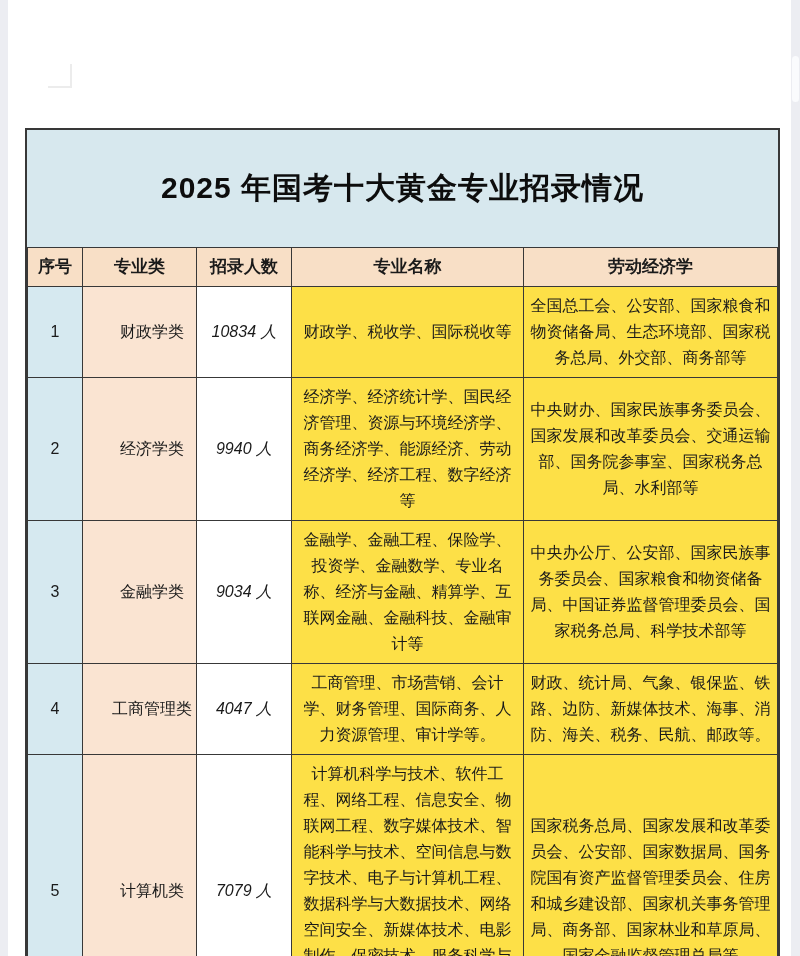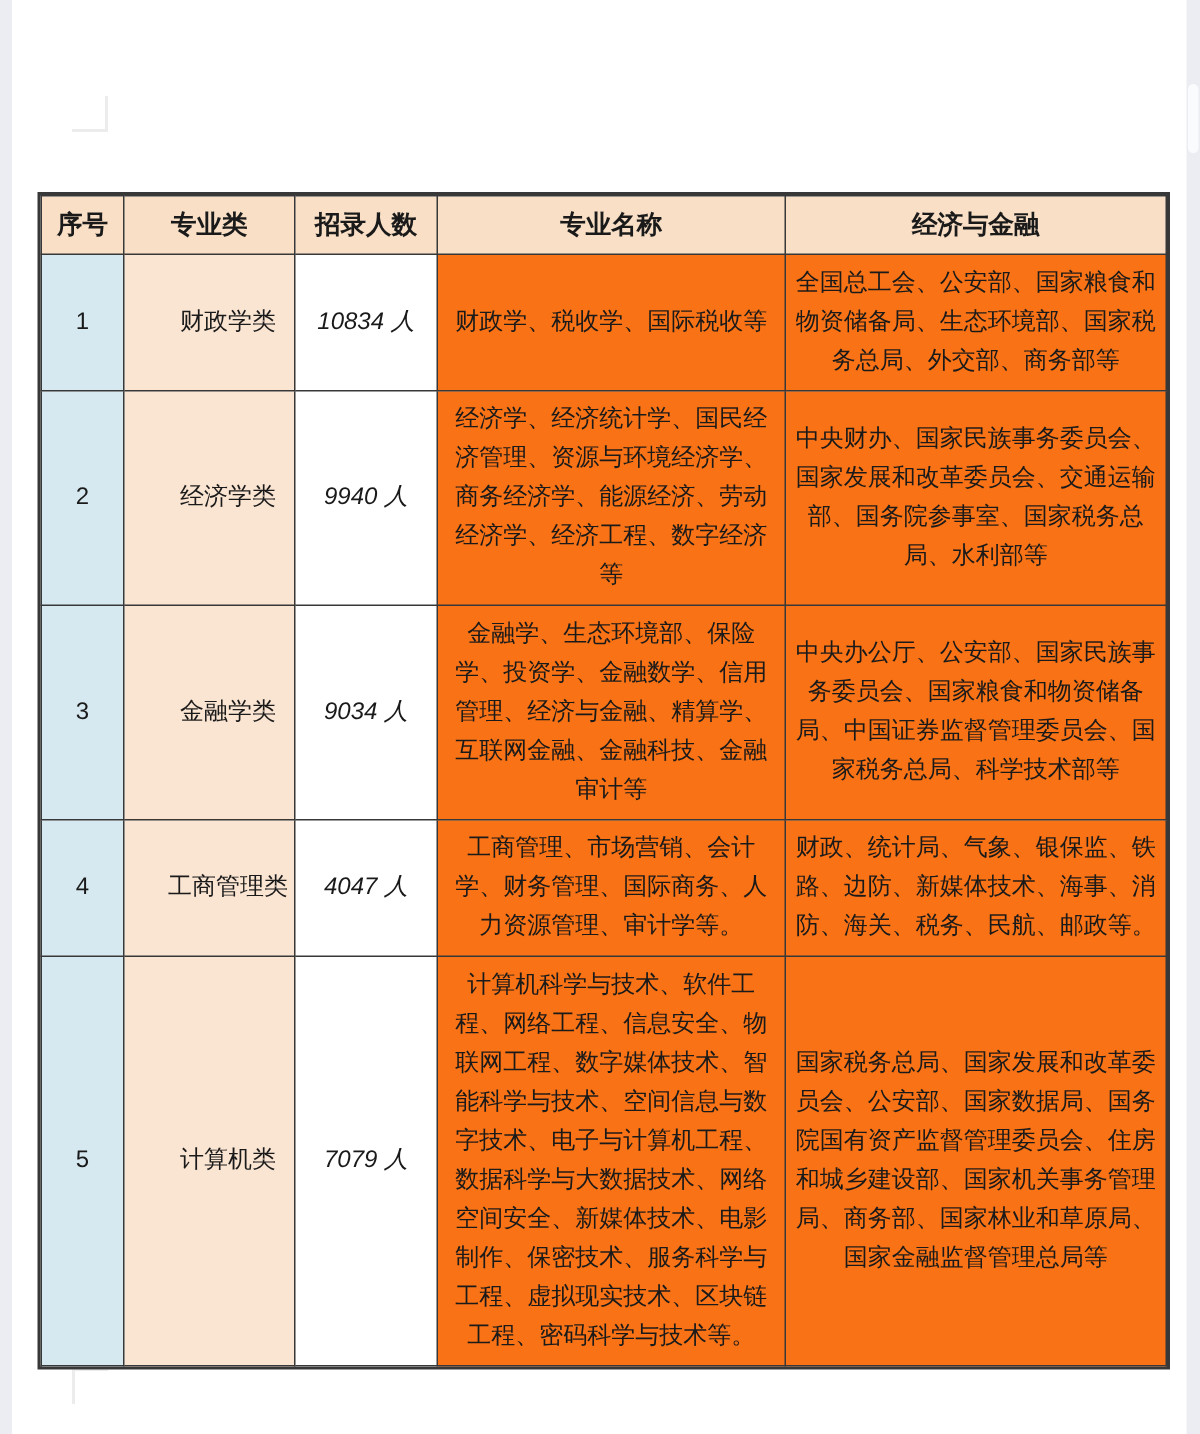--- a/index.html
+++ b/index.html
@@ -62,55 +62,56 @@
     background:var(--header-bg, #f8dfc6);
     font-size:17px;
     font-weight:bold;
     height:39px;
     line-height:20px;
     padding:4px 2px;
   }
   td.c-no  { background:var(--index-col-bg, #d6e9f0); }
   td.c-cat { background:var(--category-col-bg, #fae4d2);padding-left:28px; }
   td.c-cnt { background:#ffffff;font-style:italic; }
-  td.c-maj, td.c-unit { background:#f97316; padding:6px 4px; }
+  td.c-maj, td.c-unit { background:#fde047; padding:6px 4px; }
   tr.r1 { height:87px; }
   tr.r2 { height:101px; }
   tr.r3 { height:108px; }
   tr.r4 { height:88px; }
   tr.r5 { height:231px; }
 </style>
 </head>
 <body>
 
 <div class="page">
 
   <div class="edge-strip left"></div>
   <div class="edge-strip right"></div>
   <div class="scroll-thumb"></div>
   <div class="corner corner-top"></div>
   <div class="corner corner-bottom"></div>
 
   <div class="sheet">
+    <div class="title-band">2025 年国考十大黄金专业招录情况</div>
 
     <table>
       <colgroup>
         <col style="width:55px">
         <col style="width:114px">
         <col style="width:95px">
         <col style="width:232px">
         <col style="width:254px">
       </colgroup>
       <thead>
         <tr>
           <th>序号</th>
           <th>专业类</th>
           <th>招录人数</th>
           <th>专业名称</th>
-          <th>经济与金融</th>
+          <th>劳动经济学</th>
         </tr>
       </thead>
       <tbody>
         <tr class="r1">
           <td class="c-no">1</td>
           <td class="c-cat">财政学类</td>
           <td class="c-cnt">10834 人</td>
           <td class="c-maj">财政学、税收学、国际税收等</td>
           <td class="c-unit">全国总工会、公安部、国家粮食和物资储备局、生态环境部、国家税务总局、外交部、商务部等</td>
         </tr>
@@ -118,21 +119,21 @@
           <td class="c-no">2</td>
           <td class="c-cat">经济学类</td>
           <td class="c-cnt">9940 人</td>
           <td class="c-maj">经济学、经济统计学、国民经济管理、资源与环境经济学、商务经济学、能源经济、劳动经济学、经济工程、数字经济等</td>
           <td class="c-unit">中央财办、国家民族事务委员会、国家发展和改革委员会、交通运输部、国务院参事室、国家税务总局、水利部等</td>
         </tr>
         <tr class="r3">
           <td class="c-no">3</td>
           <td class="c-cat">金融学类</td>
           <td class="c-cnt">9034 人</td>
-          <td class="c-maj">金融学、生态环境部、保险学、投资学、金融数学、信用管理、经济与金融、精算学、互联网金融、金融科技、金融审计等</td>
+          <td class="c-maj">金融学、金融工程、保险学、投资学、金融数学、专业名称、经济与金融、精算学、互联网金融、金融科技、金融审计等</td>
           <td class="c-unit">中央办公厅、公安部、国家民族事务委员会、国家粮食和物资储备局、中国证券监督管理委员会、国家税务总局、科学技术部等</td>
         </tr>
         <tr class="r4">
           <td class="c-no">4</td>
           <td class="c-cat">工商管理类</td>
           <td class="c-cnt">4047 人</td>
           <td class="c-maj">工商管理、市场营销、会计学、财务管理、国际商务、人力资源管理、审计学等。</td>
           <td class="c-unit">财政、统计局、气象、银保监、铁路、边防、新媒体技术、海事、消防、海关、税务、民航、邮政等。</td>
         </tr>
         <tr class="r5">

